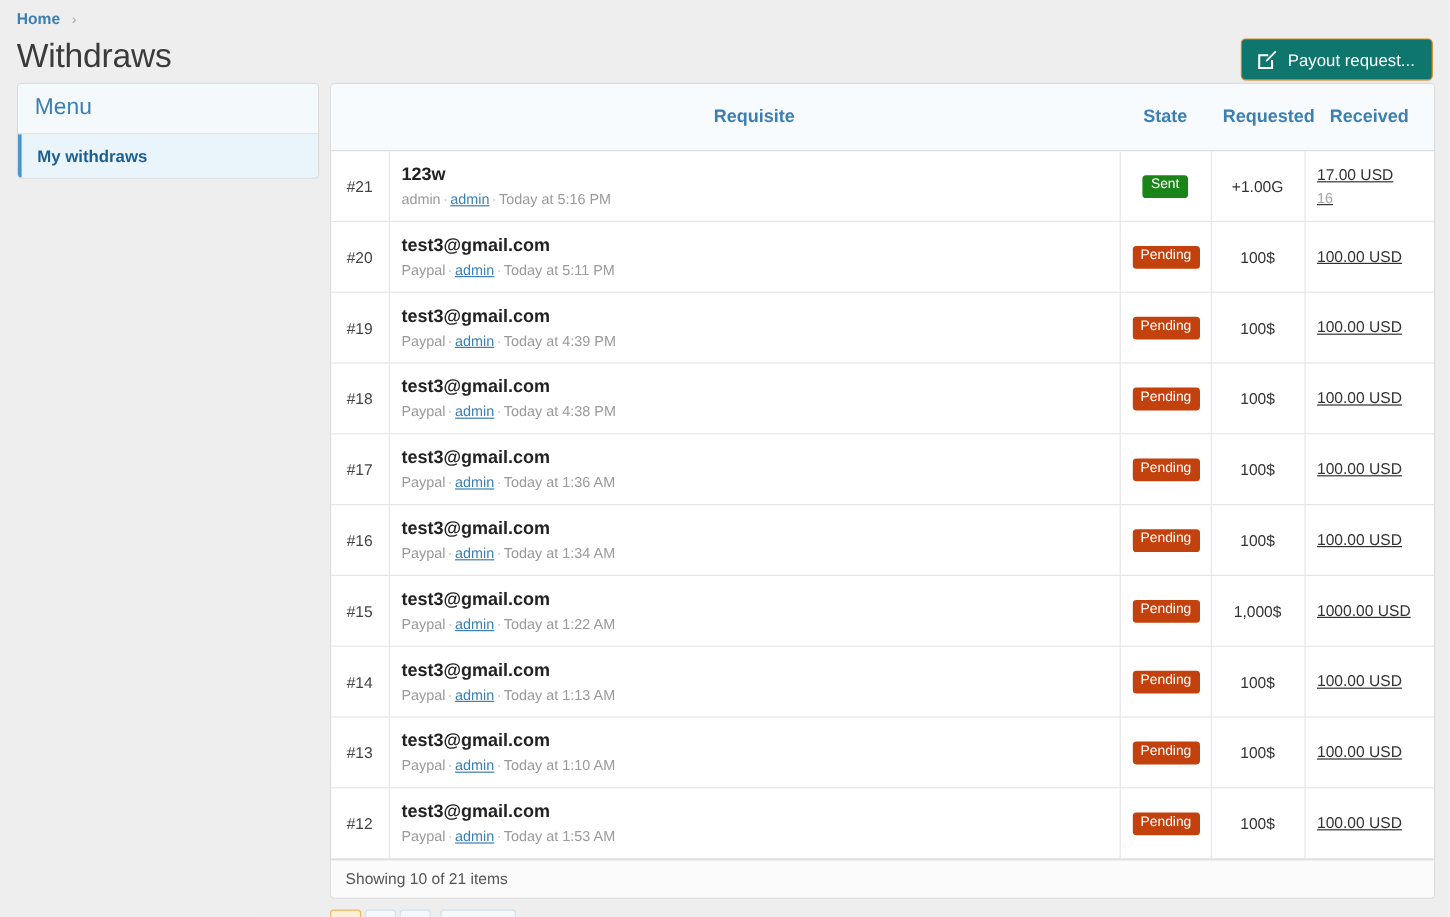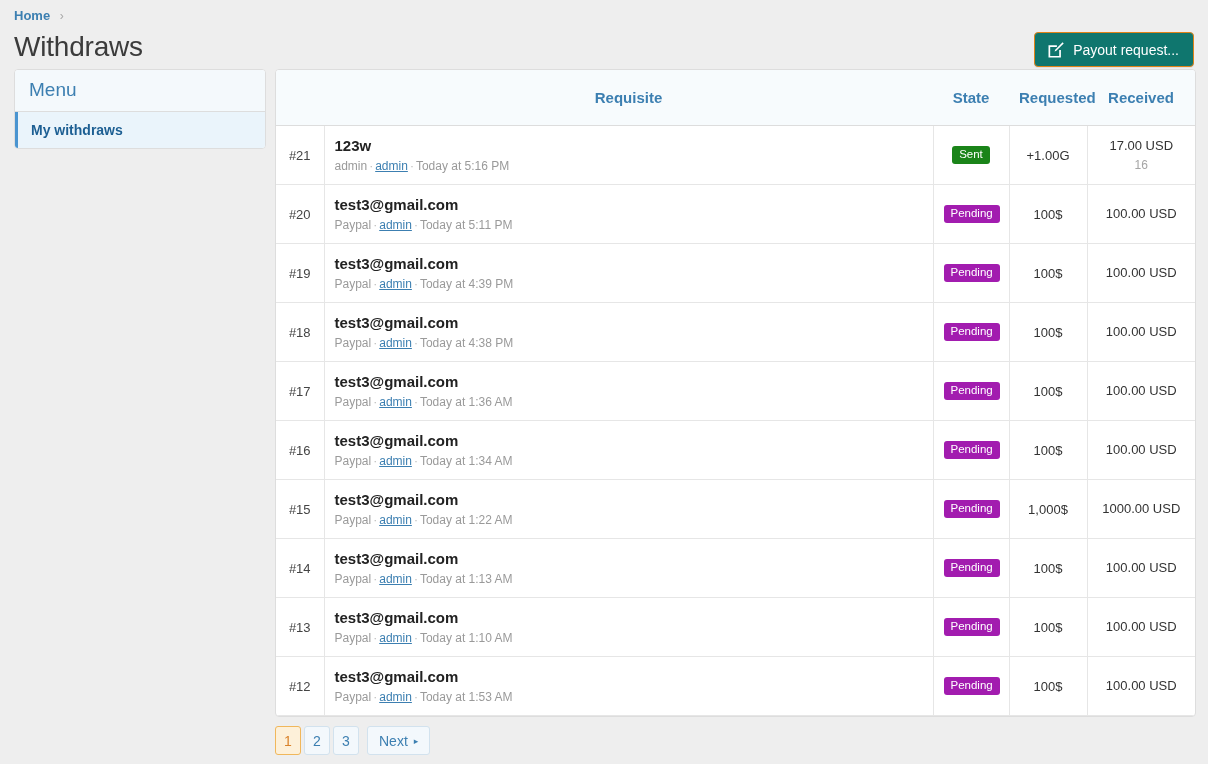--- a/index.html
+++ b/index.html
@@ -169,24 +169,24 @@
   td.cell-state { text-align: center; }
   .badge {
     display: inline-block;
     font-size: 11.5px;
     color: #ffffff;
     padding: 3px 7px 4px 7px;
     border-radius: 3px;
     line-height: 1;
   }
   .badge.sent    { background: #1a8419; }
-  .badge.pending { background: #a21caf; }
+  .badge.pending { background: #c2410c; }
 
   td.cell-requested { text-align: center; color: #333; font-size: 14px; }
-  td.cell-received  { text-align: center; color: #333; font-size: 14px; }
+  td.cell-received  { text-align: left; color: #333; font-size: 14px; text-decoration: underline; }
   .rcv-main { line-height: 1.3; }
   .rcv-sub  { font-size: 12px; color: #a5a5a5; margin-top: 3px; }
 
   .panel-footer {
     border-top: 1px solid #dddddd;
     background: #fbfbfb;
     padding: 8px 12px;
     font-size: 13px;
     color: #555;
   }
@@ -381,20 +381,21 @@
               <div class="req-meta"><span>Paypal</span><span class="meta-sep">·</span><a href="#" class="meta-user">admin</a><span class="meta-sep">·</span><span>Today at 1:53 AM</span></div>
             </td>
             <td class="cell-state"><span class="badge pending">Pending</span></td>
             <td class="cell-requested">100$</td>
             <td class="cell-received">
               <div class="rcv-main">100.00 USD</div>
             </td>
           </tr>
         </tbody>
     </table>
+    <div class="panel-footer">Showing 10 of 21 items</div>
   </div>
 </div>
 
 <div class="pager" style="margin-left:263px">
   <div class="pg active">1</div>
   <div class="pg">2</div>
   <div class="pg">3</div>
   <div class="pg next">
     <span>Next</span>
     <span class="caret">▸</span>

